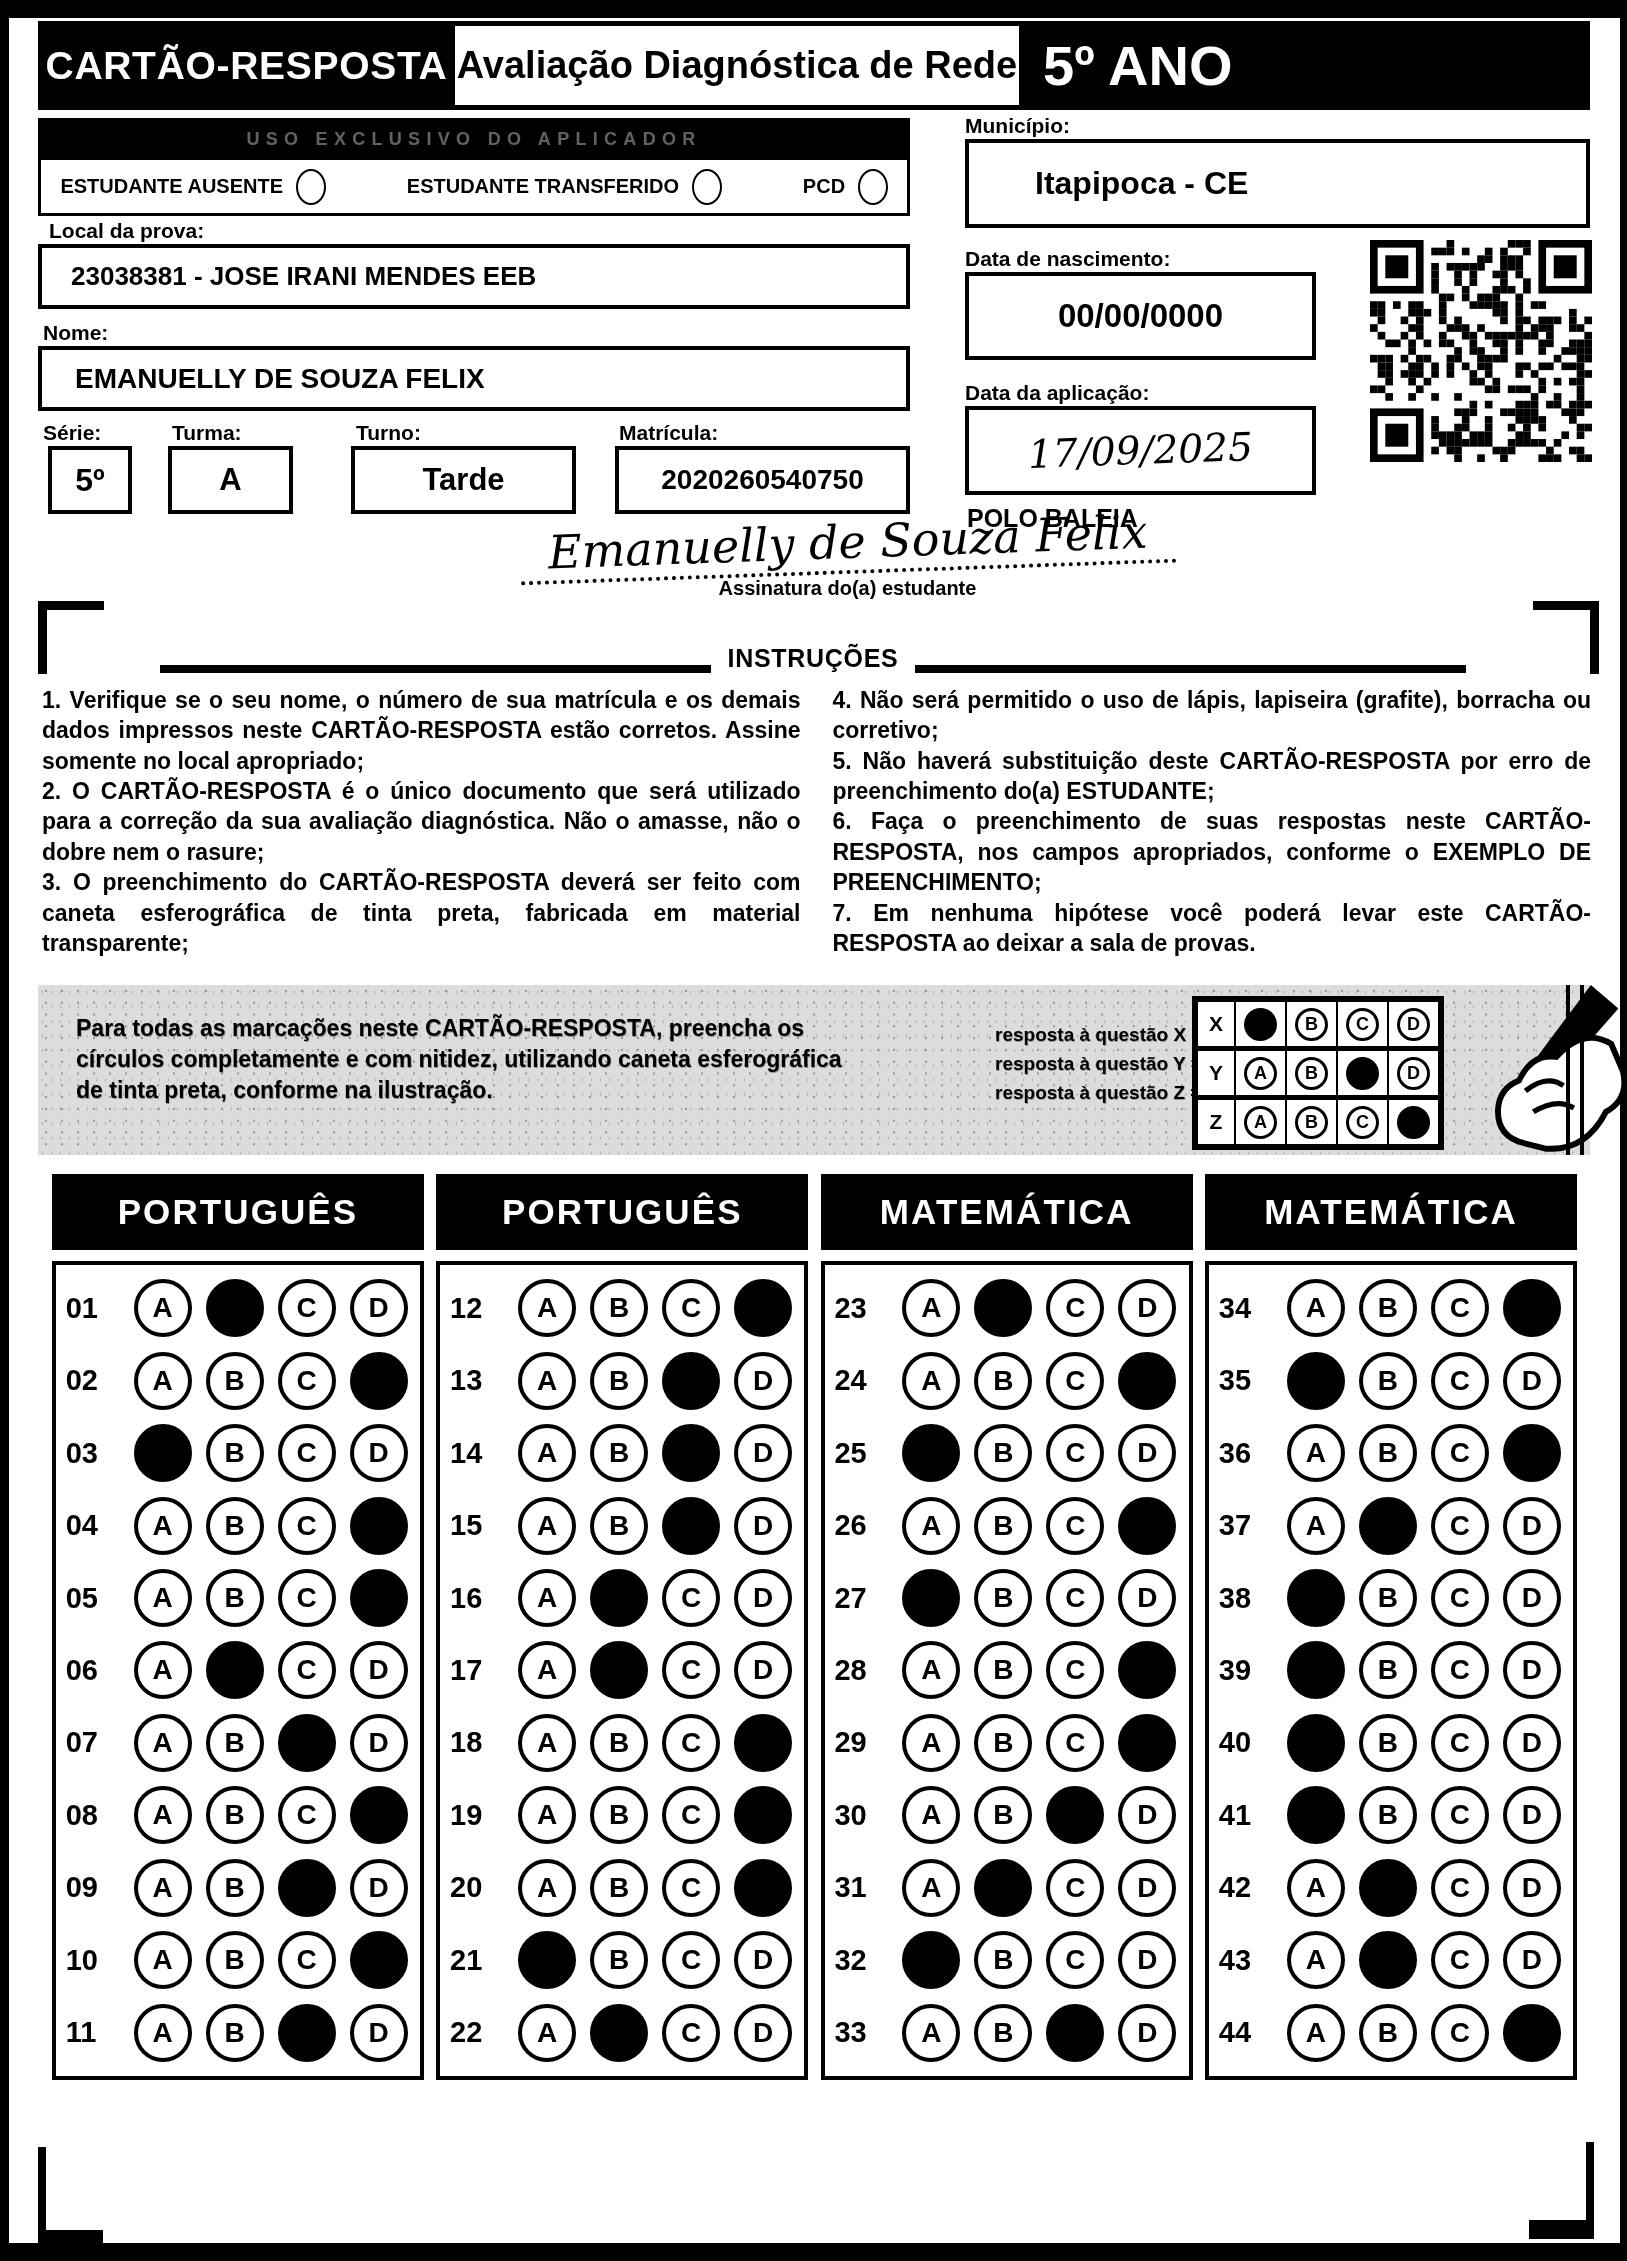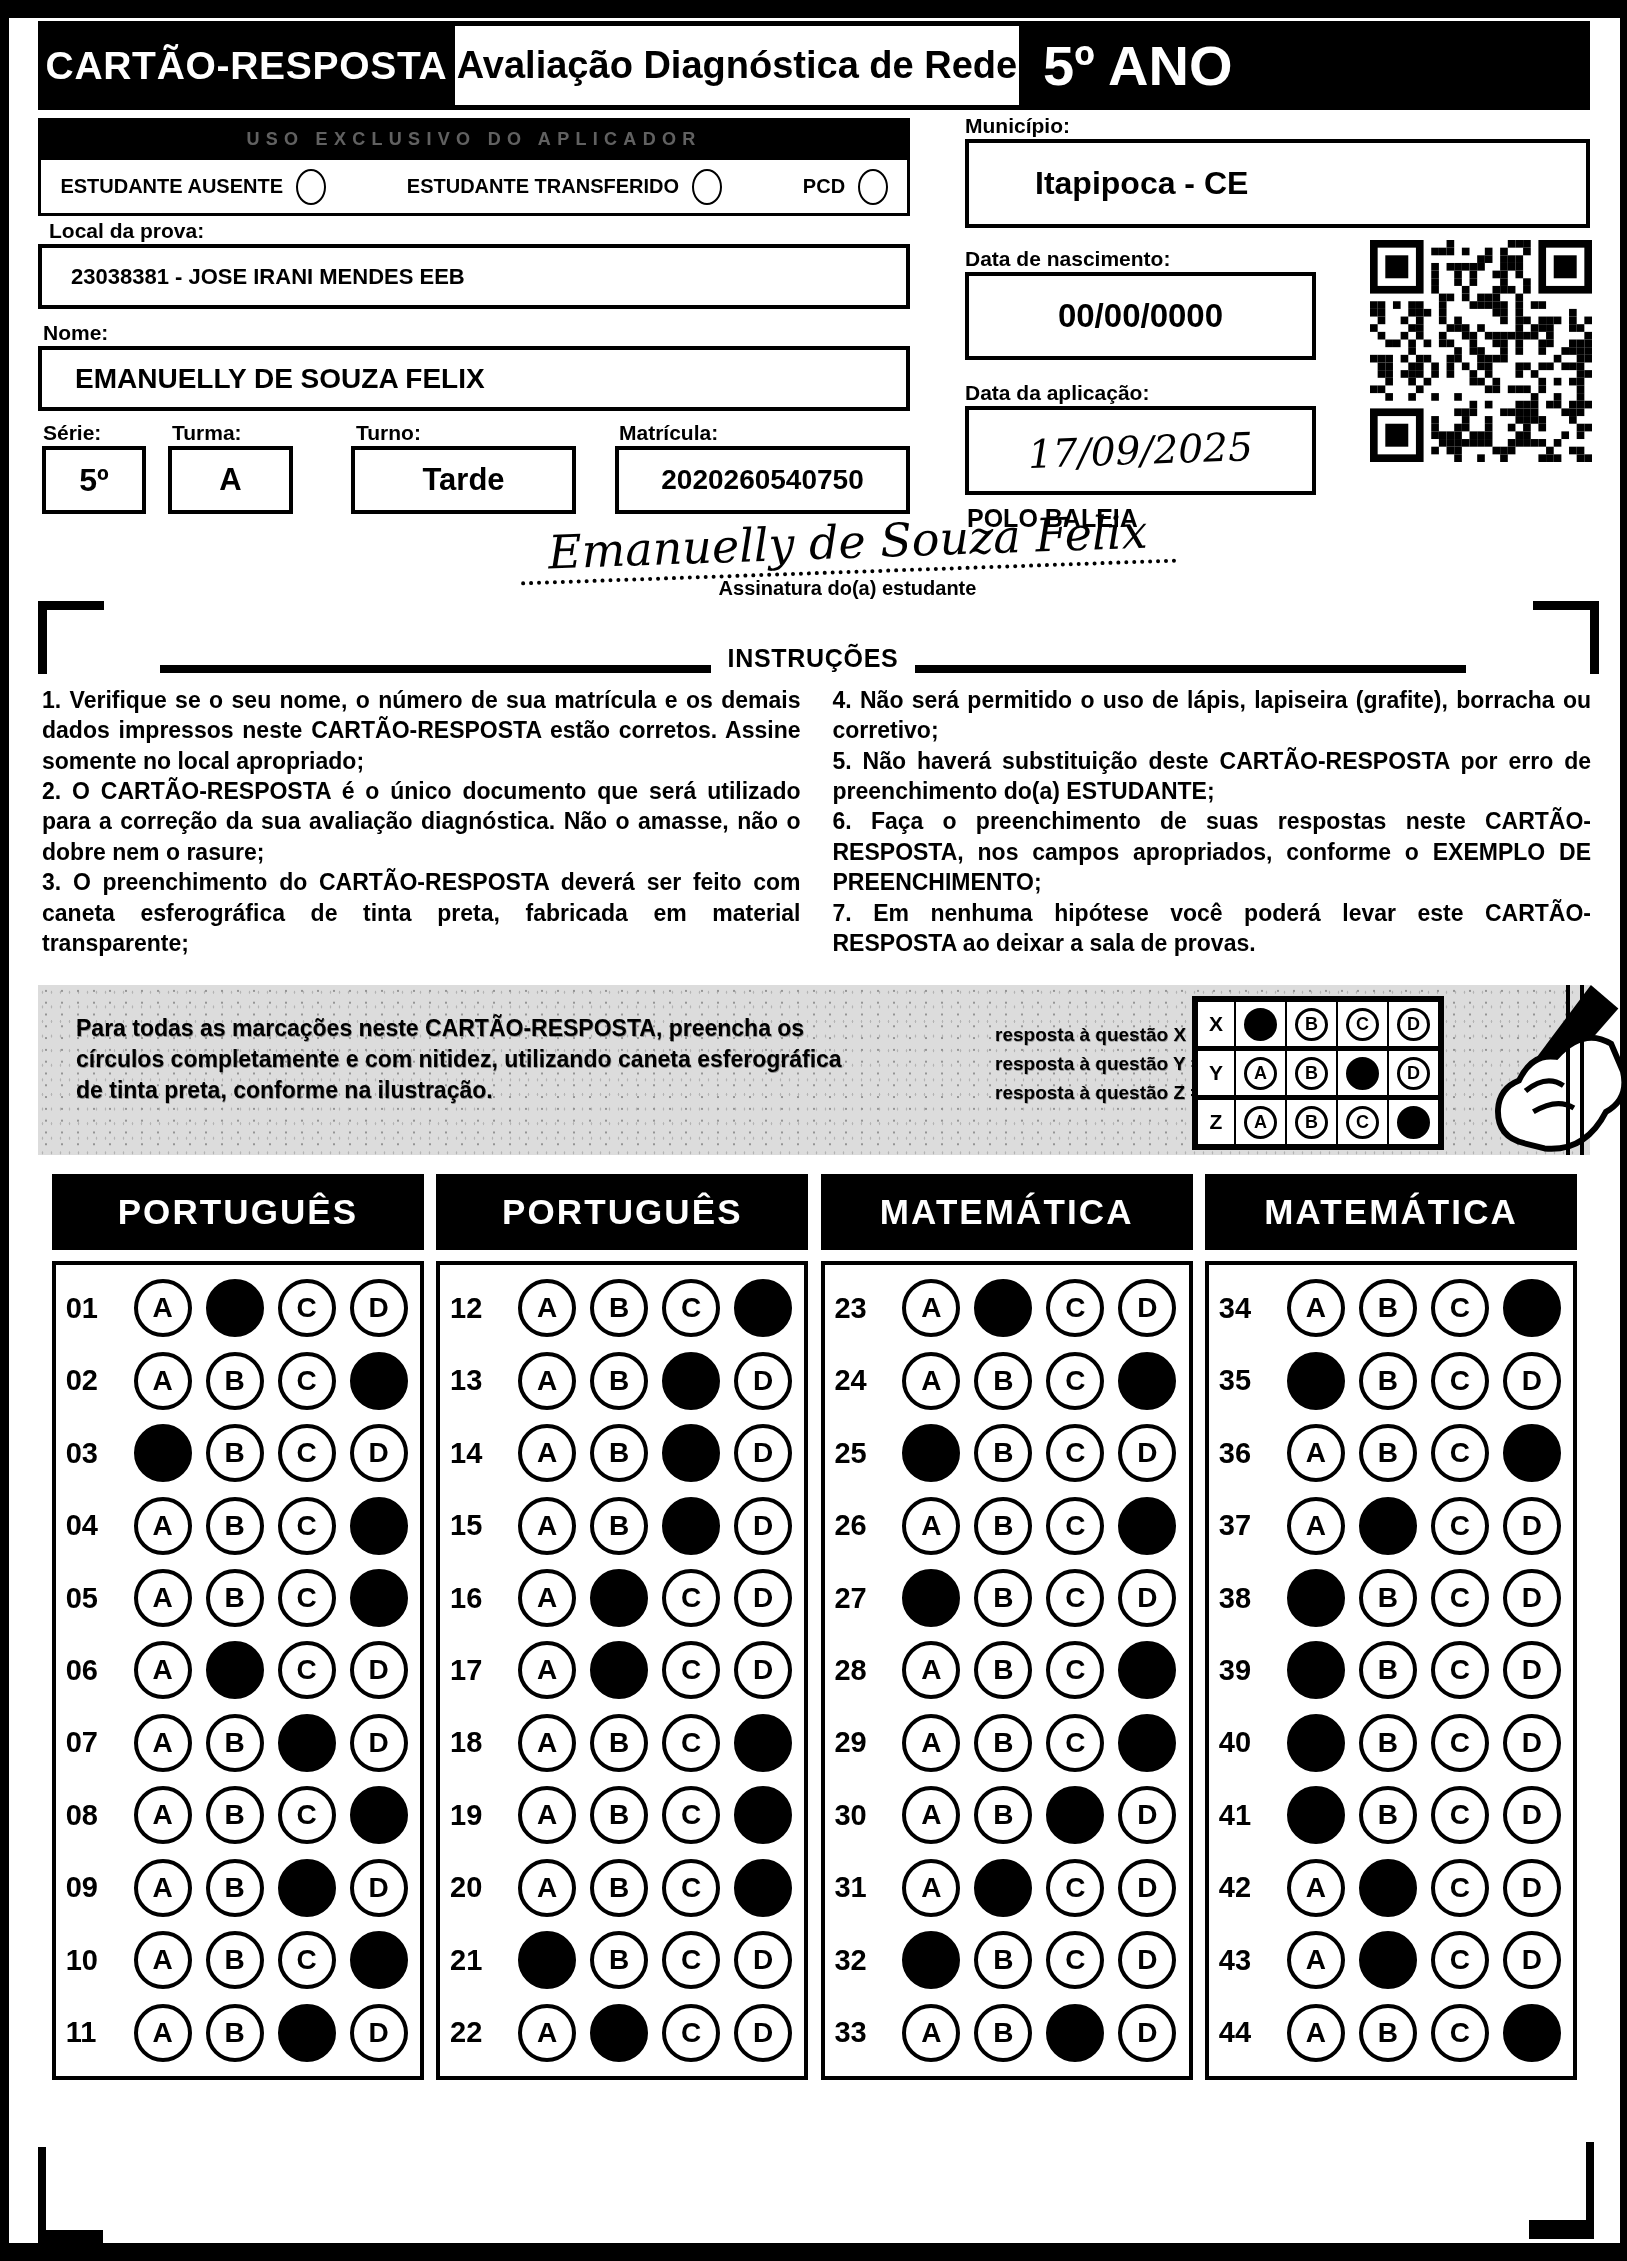--- a/index.html
+++ b/index.html
@@ -26,24 +26,24 @@
               display:flex;align-items:center;justify-content:space-between;padding:0 19.4px;box-sizing:border-box;}
   .cb-group{display:flex;align-items:center;gap:12.5px;}
   .cb-label{font-size:20px;font-weight:bold;}
   .cb-oval{width:26px;height:32px;border:2.8px solid #000;border-radius:50%;}
 
   .field-label{font-size:21px;font-weight:bold;}
   .field-box{border:4.2px solid #000;display:flex;align-items:center;box-sizing:border-box;}
   .field-box span{font-weight:bold;}
 
   .lb-local{left:49px;top:219px;} .bx-local{left:38px;top:244px;width:872px;height:65px;padding-left:29px;}
-  .bx-local span{font-size:22px;}
+  .bx-local span{font-size:26px;}
   .lb-nome{left:43px;top:321px;} .bx-nome{left:38px;top:346px;width:872px;height:65px;padding-left:33px;}
   .bx-nome span{font-size:28px;}
-  .lb-serie{left:43px;top:421px;} .bx-serie{left:42px;top:446px;width:104px;height:68px;justify-content:center;}
+  .lb-serie{left:43px;top:421px;} .bx-serie{left:48px;top:446px;width:84px;height:68px;justify-content:center;}
   .bx-serie span{font-size:32px;}
   .lb-turma{left:172px;top:421px;} .bx-turma{left:168px;top:446px;width:125px;height:68px;justify-content:center;}
   .bx-turma span{font-size:31px;}
   .lb-turno{left:356px;top:421px;} .bx-turno{left:351px;top:446px;width:225px;height:68px;justify-content:center;}
   .bx-turno span{font-size:31px;}
   .lb-matricula{left:619px;top:421px;} .bx-matricula{left:615px;top:446px;width:295px;height:68px;justify-content:center;}
   .bx-matricula span{font-size:28px;}
 
   .lb-municipio{left:965px;top:114px;} .bx-municipio{left:965px;top:139px;width:625px;height:89px;padding-left:66px;}
   .bx-municipio span{font-size:32px;}

